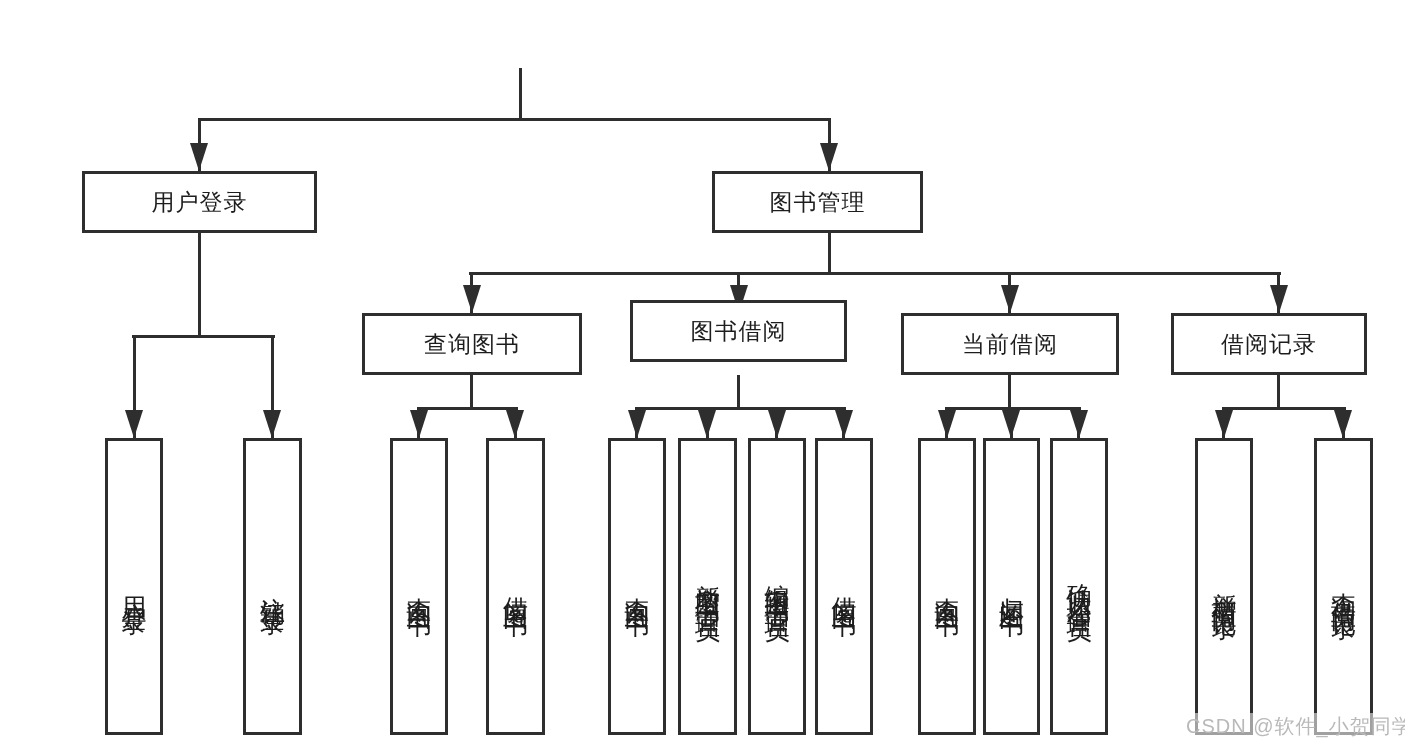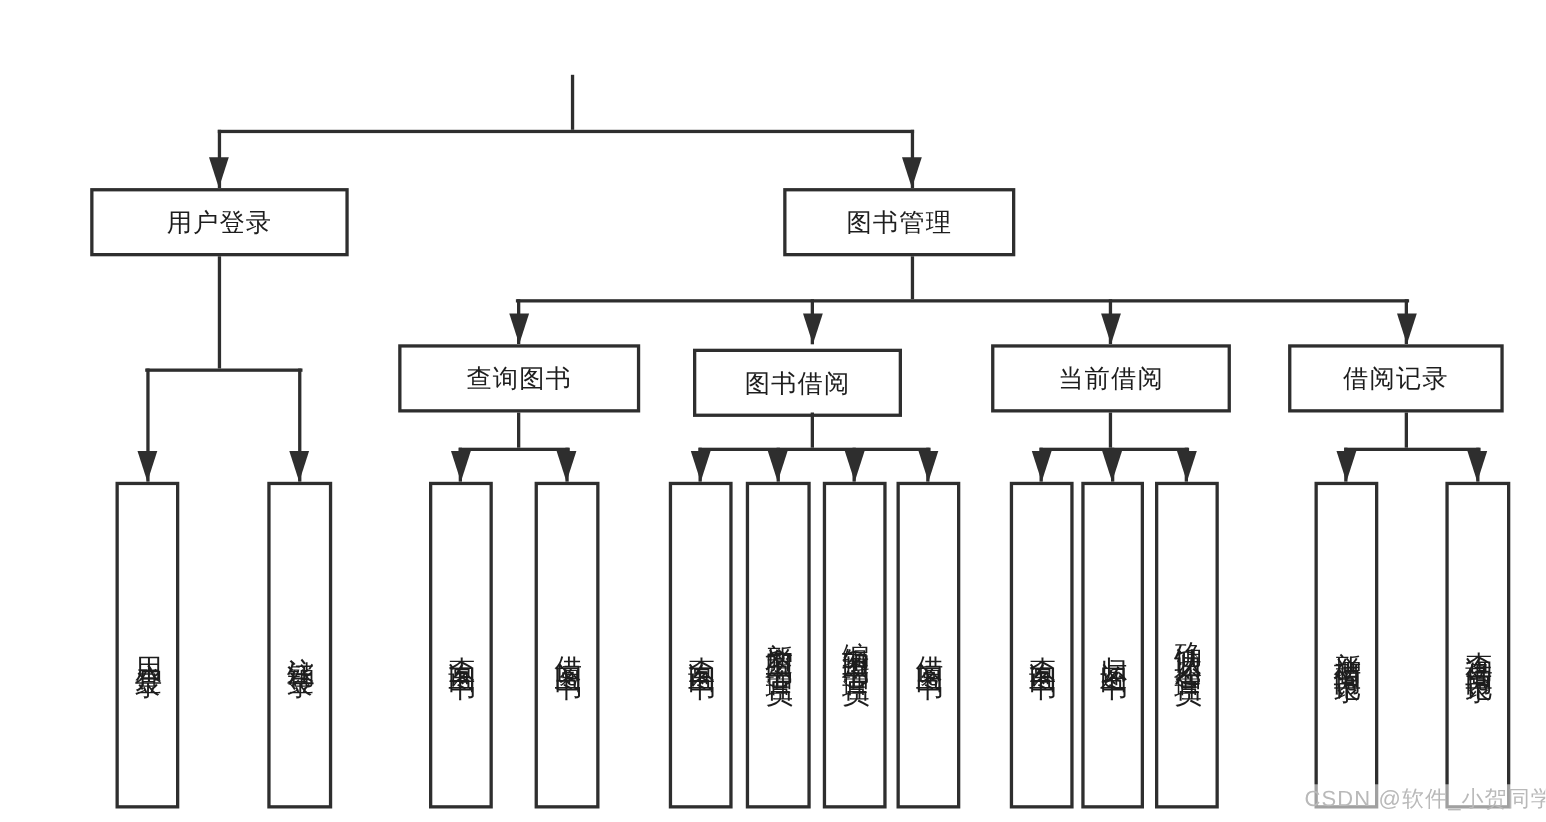--- a/index.html
+++ b/index.html
@@ -97,21 +97,21 @@
   <div class="vl" style="left:1008px;top:272px;height:41px"></div>
   <div class="vl" style="left:1277px;top:272px;height:41px"></div>
   <div class="ar" style="left:463px;top:285px"></div>
   <div class="ar" style="left:730px;top:285px"></div>
   <div class="ar" style="left:1001px;top:285px"></div>
   <div class="ar" style="left:1270px;top:285px"></div>
 
   <div class="hbox" style="left:362px;top:313px;width:220px;height:62px">
     <span>查询图书</span>
   </div>
-  <div class="hbox" style="left:630px;top:317px;width:190px;height:62px">
+  <div class="hbox" style="left:630px;top:300px;width:217px;height:62px">
     <span>图书借阅</span>
   </div>
   <div class="hbox" style="left:901px;top:313px;width:218px;height:62px">
     <span>当前借阅</span>
   </div>
   <div class="hbox" style="left:1171px;top:313px;width:196px;height:62px">
     <span>借阅记录</span>
   </div>
 
   <div class="vl" style="left:470px;top:375px;height:32px"></div>

